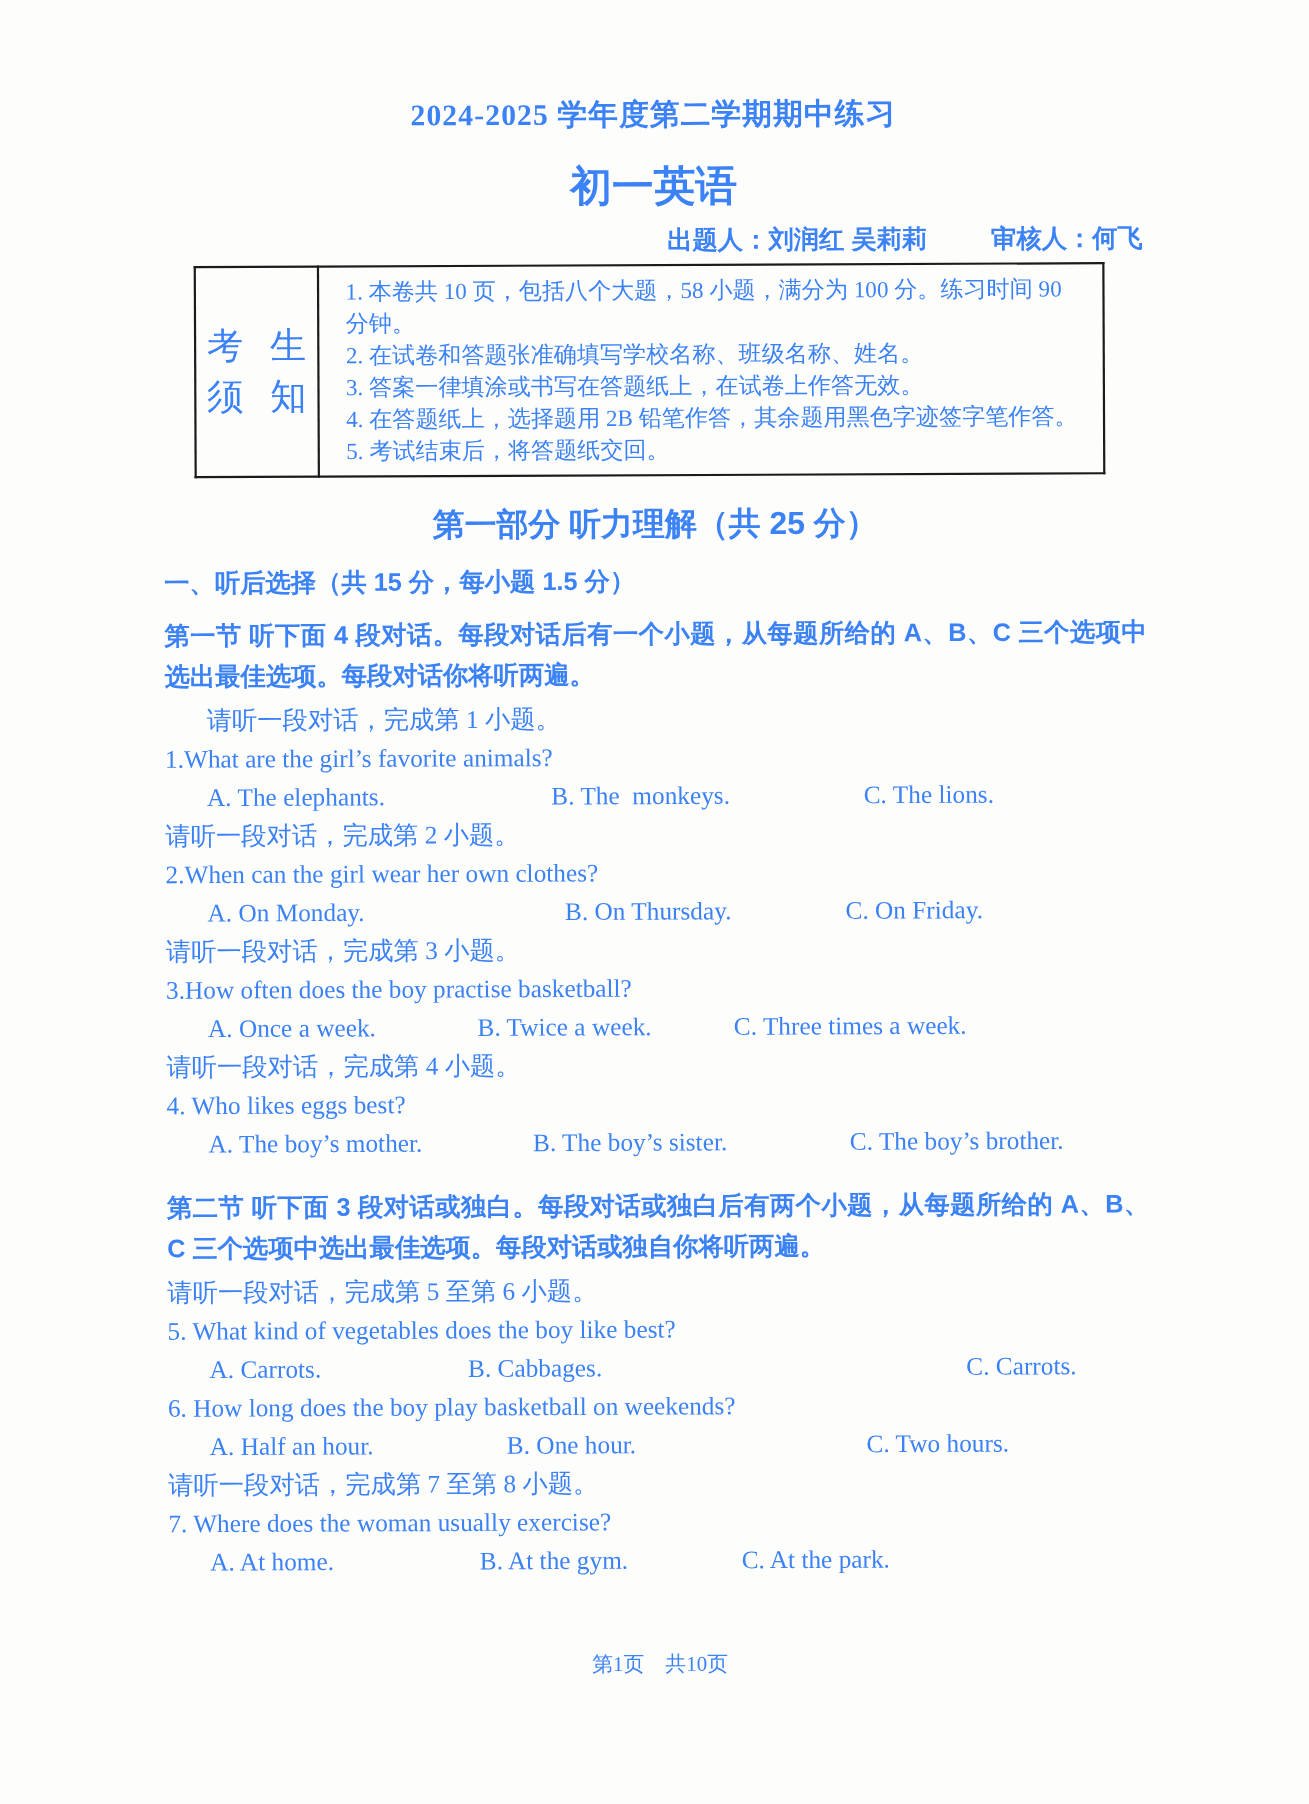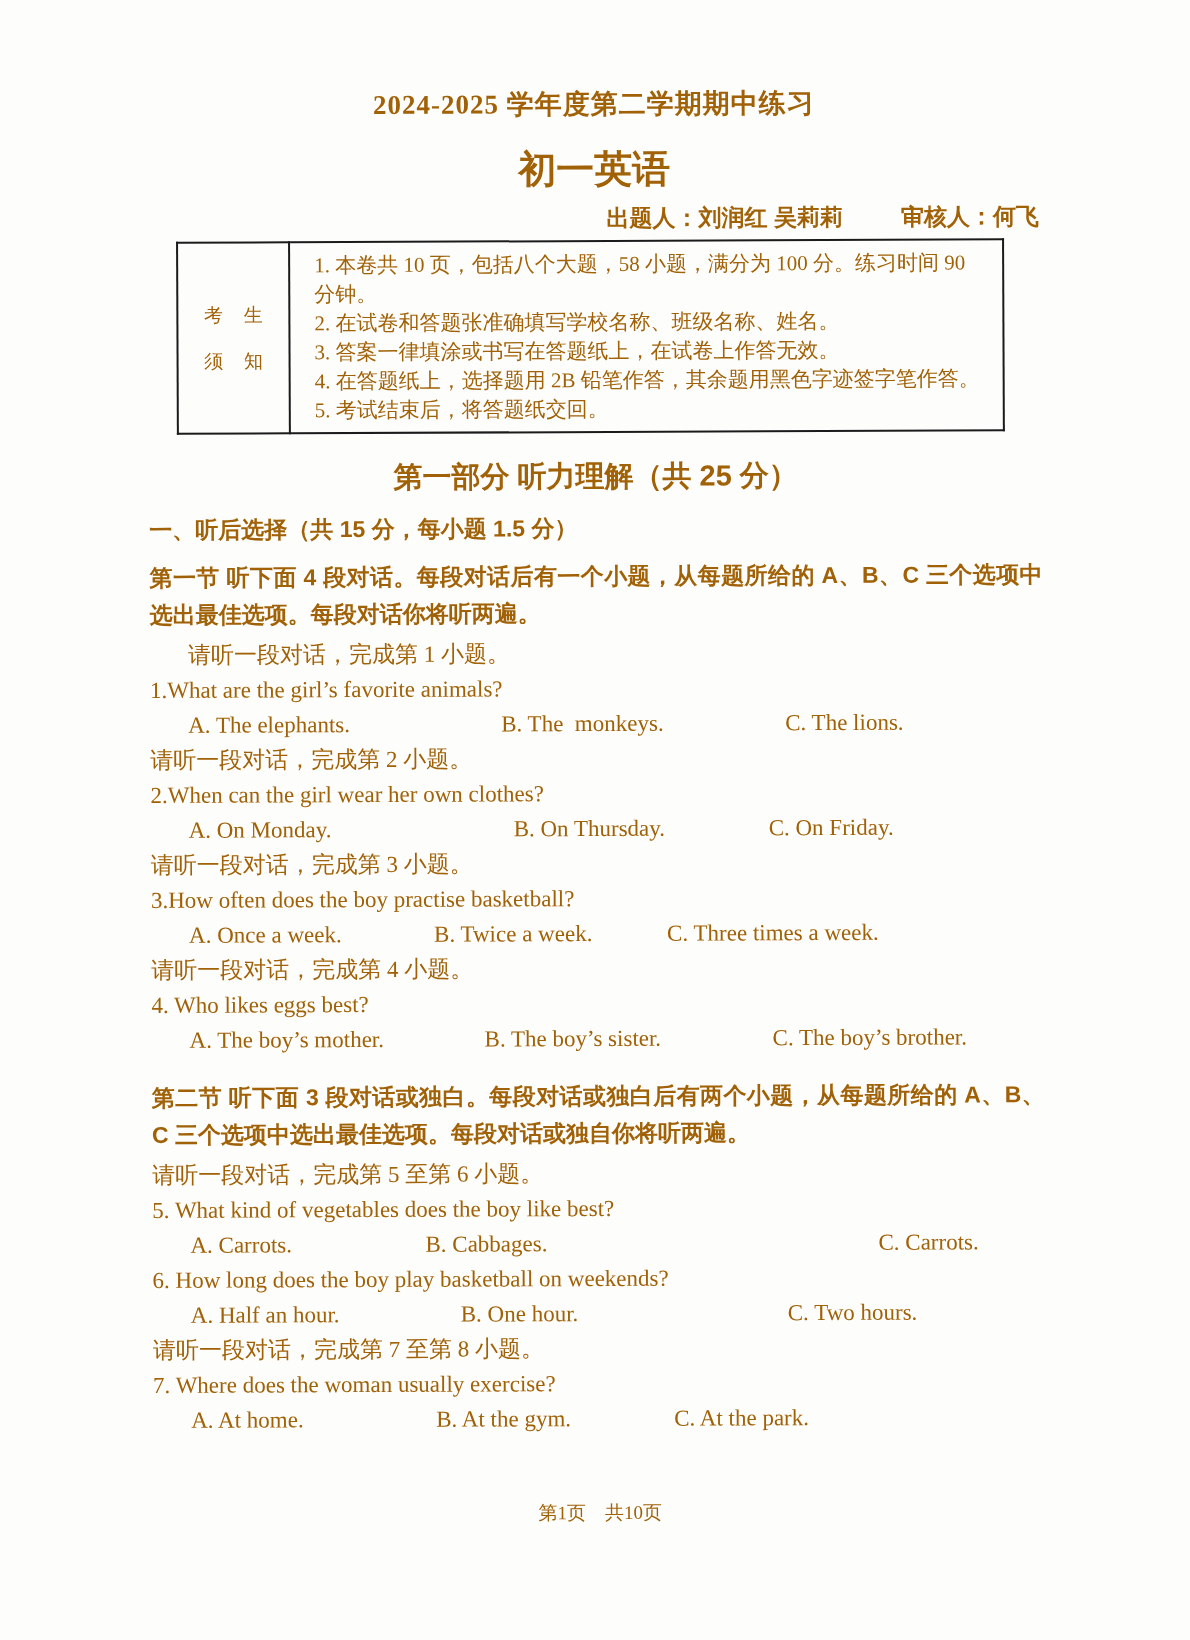--- a/index.html
+++ b/index.html
@@ -2,21 +2,21 @@
 <html><head>
 <meta charset="utf-8">
 <style>
   html, body { margin: 0; padding: 0; background: #ffffff; }
   .page {
     position: relative;
     width: 1190px;
     height: 1640px;
     background: #fdfdfc;
     overflow: hidden;
-    color: #a16207;
+    color: #3b82f6;
     font-family: "Liberation Serif", serif;
   }
   .doc {
     padding: 86px 150px 0 147px;
     transform: rotate(-0.25deg);
     transform-origin: 50% 0;
   }
   .term-title {
     margin: 0 0 22px 0;
     text-align: center;
@@ -44,21 +44,21 @@
   table.notice {
     border-collapse: collapse;
     margin-left: 28px;
     width: 828px;
   }
   table.notice td { border: 2px solid #1b1b1b; }
   .notice-label {
     width: 108px;
     text-align: center;
     vertical-align: middle;
-    font-size: 19px;
+    font-size: 33px;
     line-height: 46px;
     word-spacing: 16px;
   }
   .notice-body {
     padding: 8px 12px 7px 24px;
     font-size: 21px;
     line-height: 29px;
   }
   .notice-item { margin: 0; white-space: pre-wrap; }
   .part-heading {

